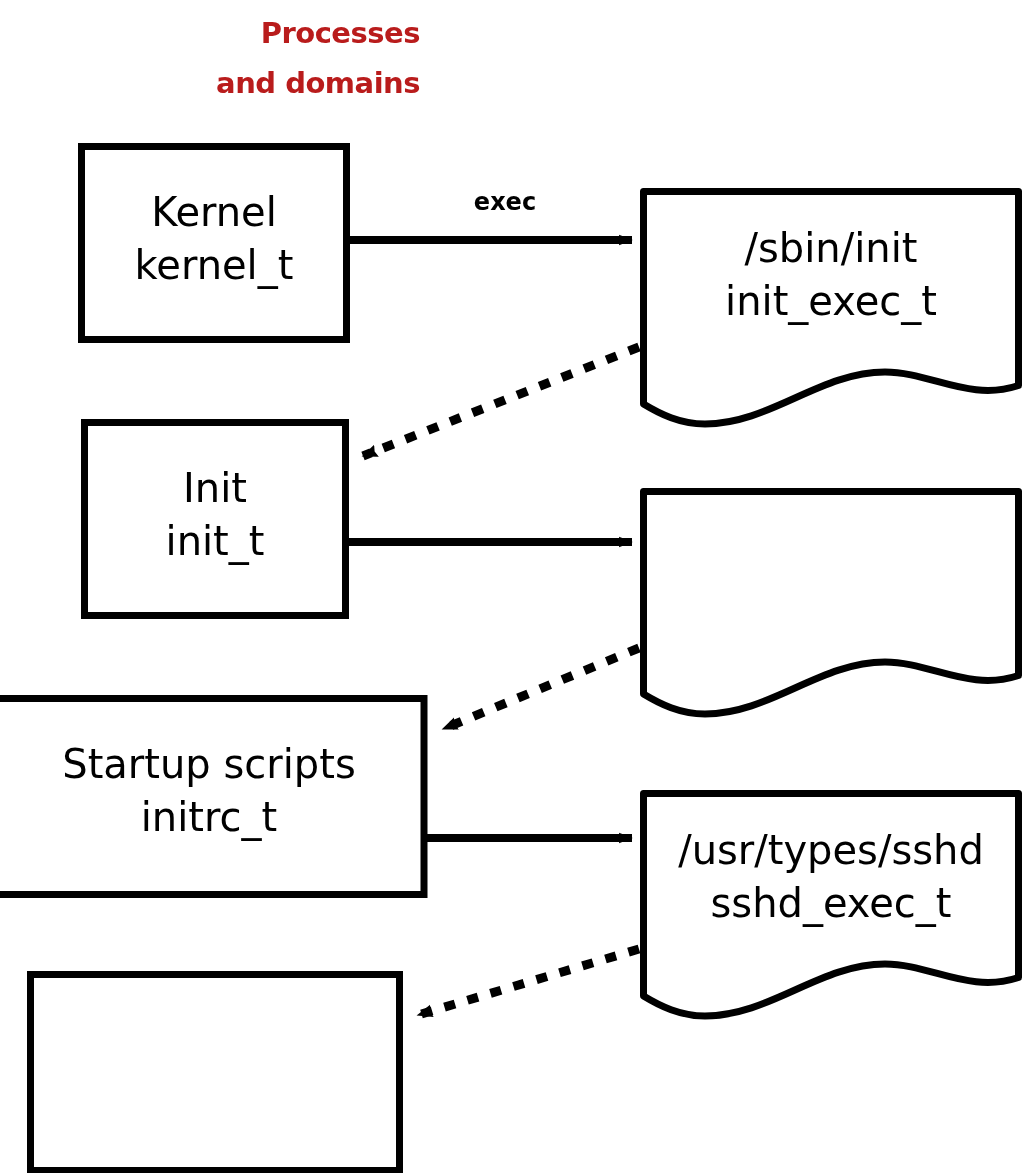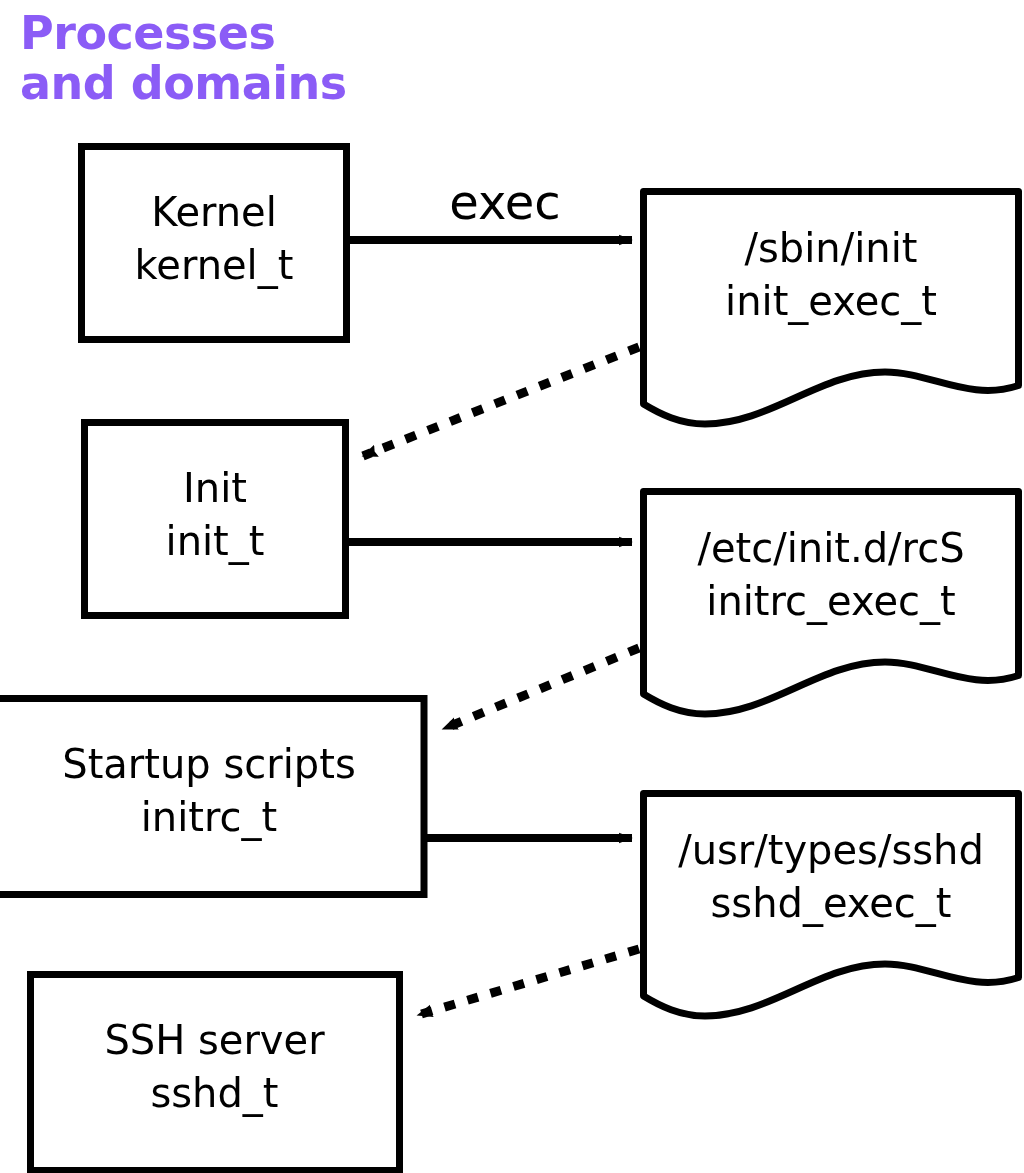--- a/index.html
+++ b/index.html
@@ -21,24 +21,24 @@
     position: absolute;
     left: 0;
     top: 0;
     width: 1024px;
     height: 1173px;
   }
   .col-title {
     position: absolute;
     font-family: "DejaVu Sans", sans-serif;
     font-weight: bold;
-    font-size: 46px;
+    font-size: 29px;
     line-height: 50px;
-    color: #8b5cf6;
-    text-align: left;
+    color: #b91c1c;
+    text-align: right;
     white-space: pre-line;
     letter-spacing: -0.5px;
   }
   #title-processes {
     left: 20px;
     top: 8px;
     width: 400px;
   }
   #title-objects {
     left: 600px;
@@ -52,22 +52,22 @@
     font-size: 40px;
     line-height: 53px;
     color: #000000;
     text-align: center;
     white-space: pre-line;
     pointer-events: none;
   }
   .edge-label {
     position: absolute;
     font-family: "DejaVu Sans", sans-serif;
-    font-weight: normal;
-    font-size: 48px;
+    font-weight: bold;
+    font-size: 24px;
     line-height: 44px;
     color: #000000;
     text-align: center;
   }
 </style>
 </head>
 <body>
 
 <div id="stage">
 
@@ -161,27 +161,23 @@
 
   <div class="node-label" style="left:81px; top:186px; width:266px;">Kernel
 kernel_t</div>
 
   <div class="node-label" style="left:84px; top:462px; width:262px;">Init
 init_t</div>
 
   <div class="node-label" style="left:-6px; top:738px; width:430px;">Startup scripts
 initrc_t</div>
 
-  <div class="node-label" style="left:30px; top:1014px; width:369px;">SSH server
-sshd_t</div>
 
   <div class="node-label" style="left:644px; top:222px; width:374px;">/sbin/init
 init_exec_t</div>
 
-  <div class="node-label" style="left:644px; top:522px; width:374px;">/etc/init.d/rcS
-initrc_exec_t</div>
 
   <div class="node-label" style="left:644px; top:824px; width:374px;">/usr/types/sshd
 sshd_exec_t</div>
 
   <div class="edge-label" style="left:420px; top:180px; width:170px;">exec</div>
 
 </div>
 
 </body></html>

